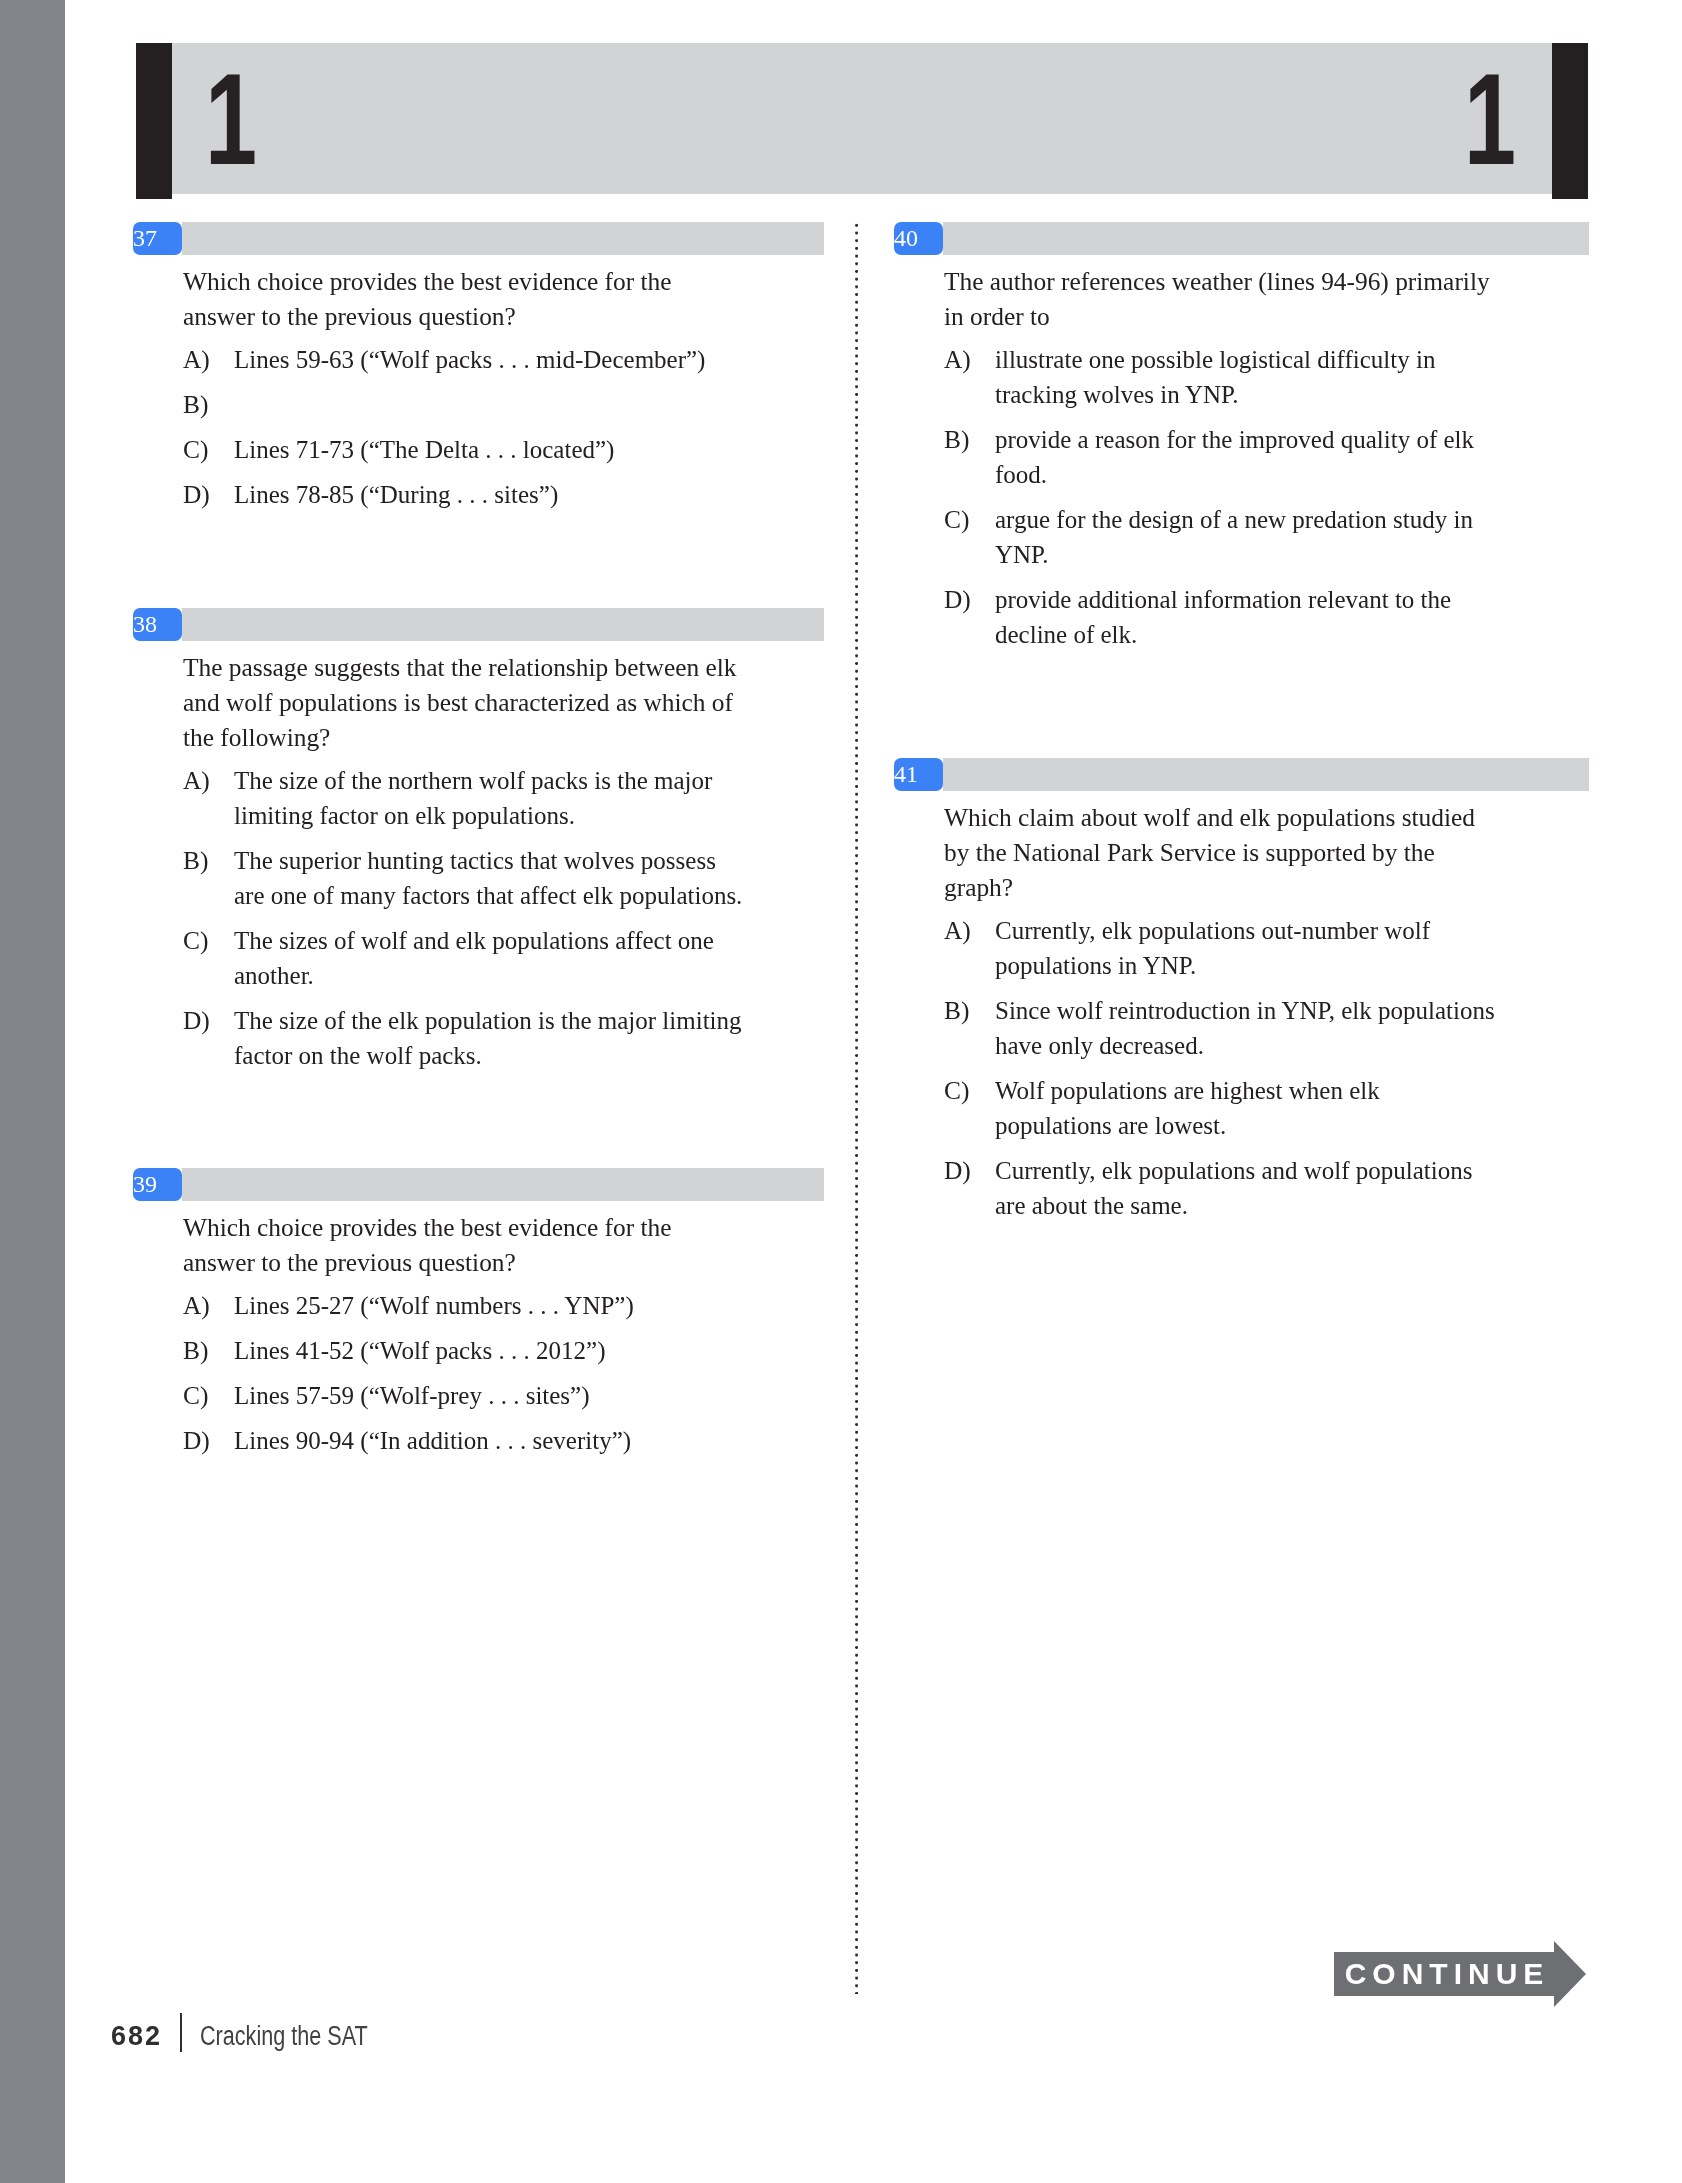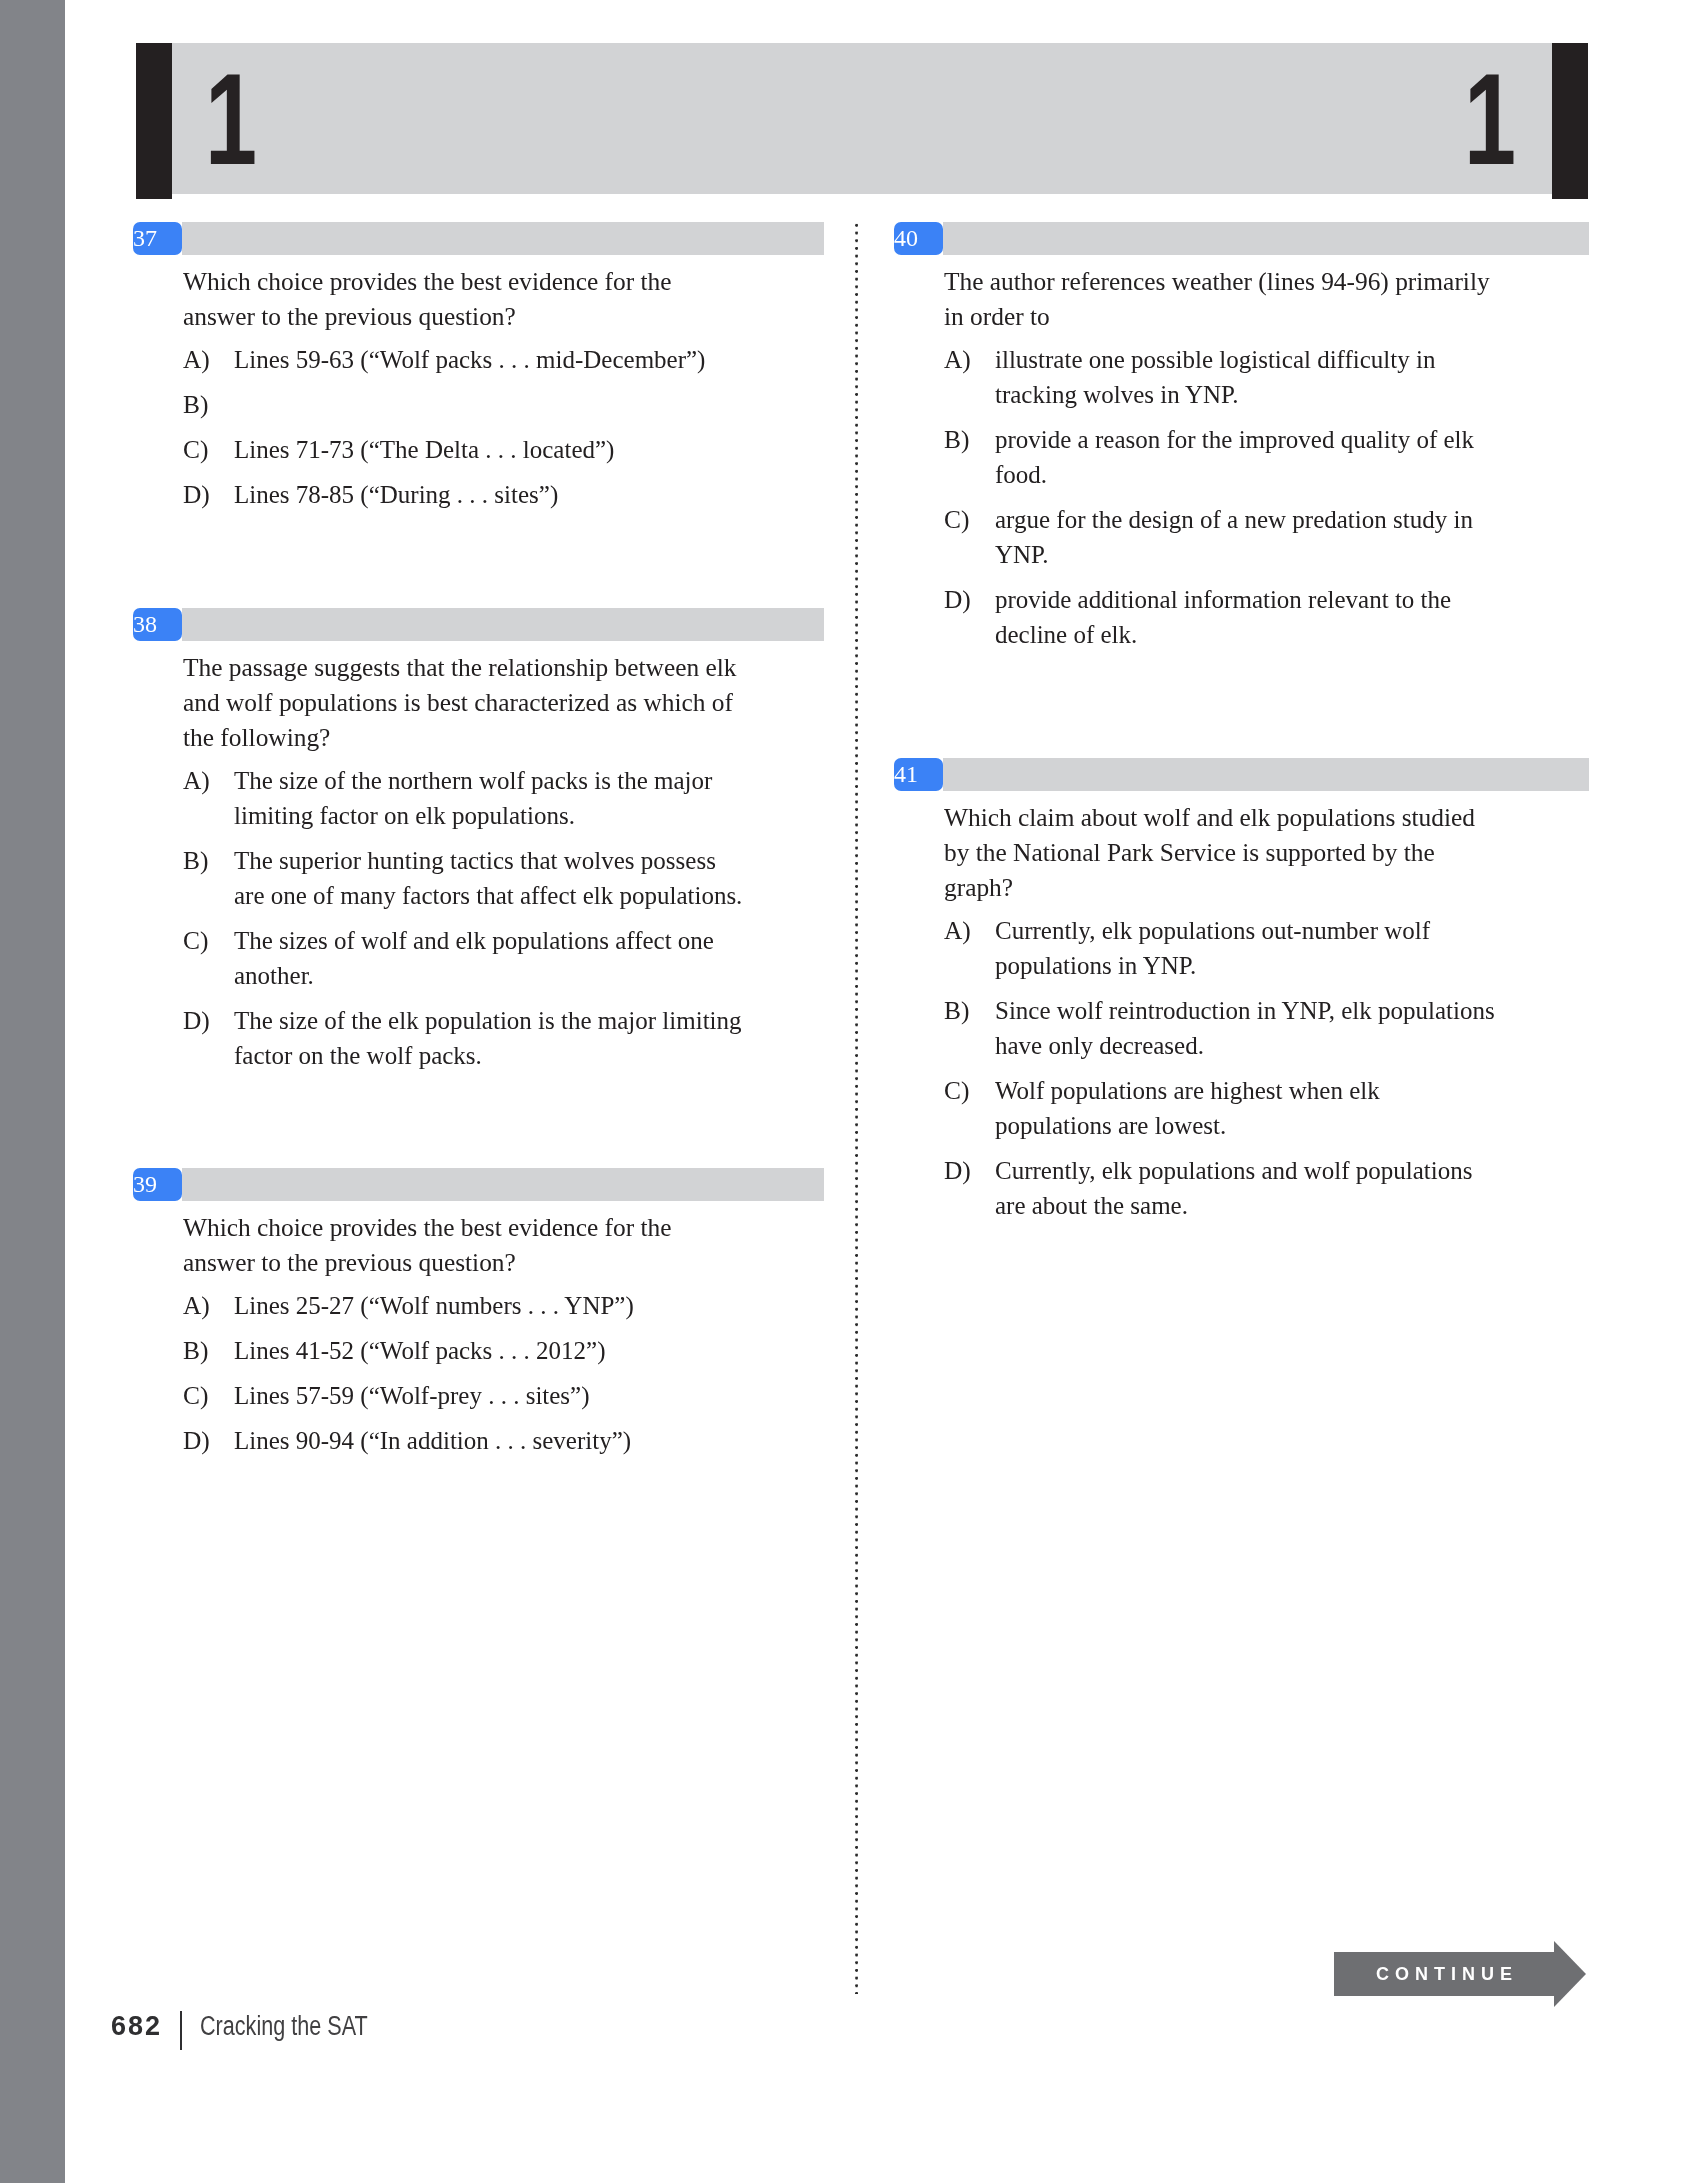--- a/index.html
+++ b/index.html
@@ -40,27 +40,27 @@
   .qstem{margin:8.7px 0 0 50px;font-size:25.4px;line-height:35px;white-space:pre;}
   .qopts{margin:8.7px 0 0 50px;display:flex;flex-direction:column;gap:10px;}
   .opt{display:flex;}
   .opt-letter{width:51px;flex-shrink:0;font-size:25.4px;line-height:35px;}
   .opt-text{font-size:25px;line-height:35px;white-space:pre;}
 
   
   .continue{position:absolute;left:1334px;top:1952px;width:220px;height:44px;background:#6e6f72;
             display:flex;align-items:center;justify-content:center;cursor:pointer;}
   .continue-label{color:#ffffff;font-family:"Liberation Sans", sans-serif;font-weight:700;
-                  font-size:18px;letter-spacing:6px;padding-left:6px;}
+                  font-size:30px;letter-spacing:6px;padding-left:6px;}
   .continue-head{position:absolute;left:220px;top:50%;transform:translateY(-50%);
                  width:0;height:0;border-left:32px solid #6e6f72;
                  border-top:33px solid rgba(0,0,0,0);border-bottom:33px solid rgba(0,0,0,0);}
 
   
-  .footer{position:absolute;left:111px;top:2011px;height:41px;display:flex;align-items:flex-start;
+  .footer{position:absolute;left:111px;top:2011px;height:41px;display:flex;align-items:flex-end;
           font-family:"Liberation Sans", sans-serif;}
   .footer-page{font-weight:700;font-size:27px;letter-spacing:2px;color:#2f2f31;}
   .footer-rule{width:2px;height:39px;background:#2f2f31;margin:0 18px;}
   .footer-title{font-size:27px;color:#414042;transform:scaleX(0.8);transform-origin:left center;white-space:nowrap;}
 </style>
 </head>
 <body>
 
 <div class="page">
 

